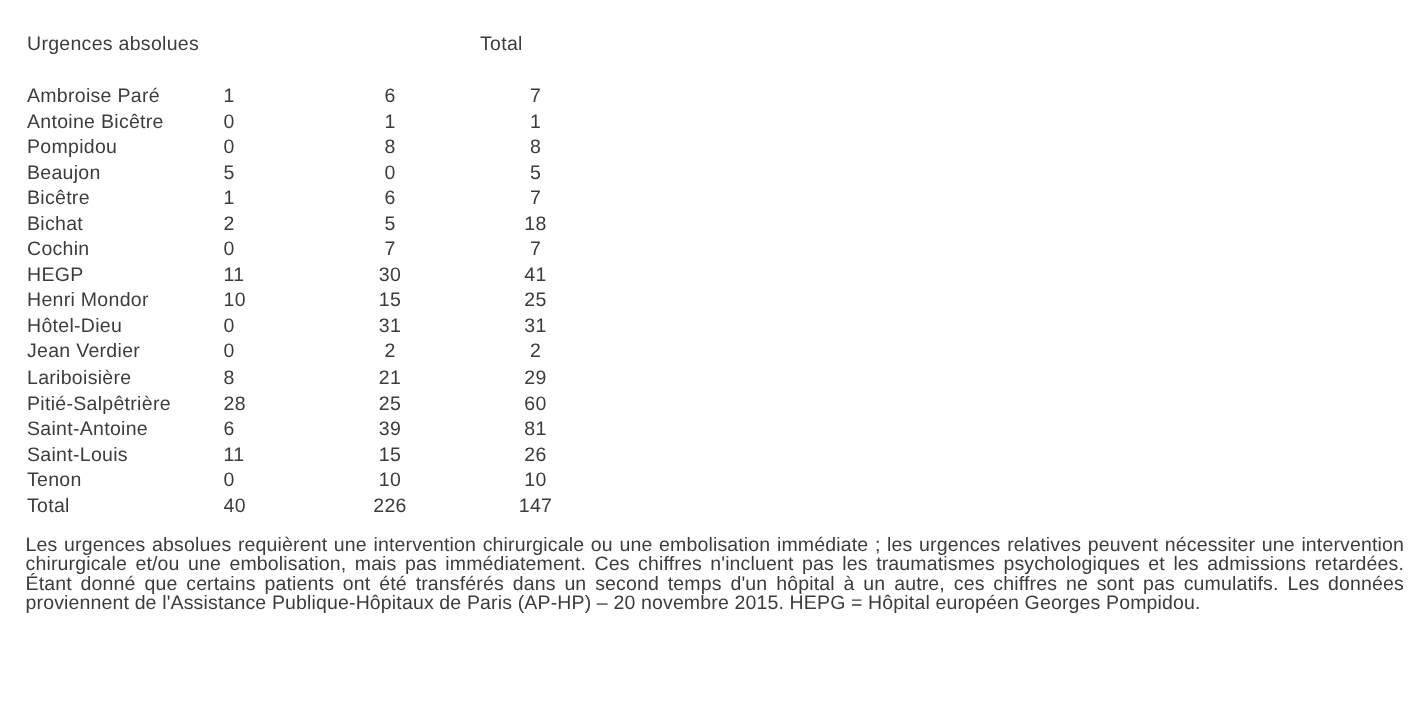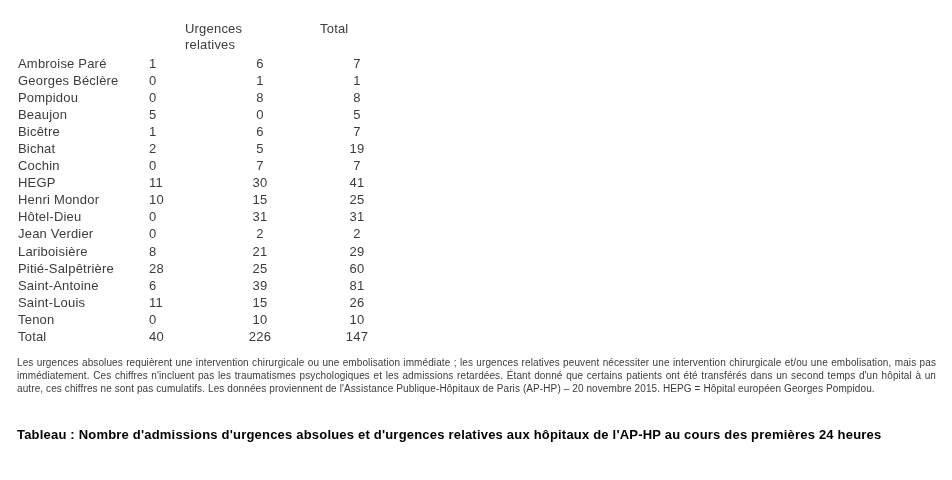--- a/index.html
+++ b/index.html
@@ -30,21 +30,21 @@
   .t-row { position: relative; height: 17.05px; font-size: 13px; letter-spacing: 0.2px; }
   .c-name  { position: absolute; left: 18px;  top: 0; white-space: nowrap; }
   .c-ua    { position: absolute; left: 149px; top: 0; }
   .c-ur    { position: absolute; left: 210px; top: 0; width: 100px; text-align: center; }
   .c-total { position: absolute; left: 307px; top: 0; width: 100px; text-align: center; }
   
   .footnote {
     position: absolute;
     left: 17px; top: 356px;
     width: 919px;
-    font-size: 10px;
+    font-size: 13px;
     line-height: 13px;
     text-align: justify;
     letter-spacing: 0.1px;
     color: var(--text);
   }
   
   .caption {
     position: absolute;
     left: 17px; top: 426px;
     width: 919px;
@@ -57,34 +57,34 @@
   }
 </style>
 </head>
 <body>
 
 <div class="page">
 
   <div class="table-wrap">
 
     <div class="thead">
-      <span class="th th-ur">Urgences relatives</span>
+      <span class="th th-ua">Urgences absolues</span>
       <span class="th th-total">Total</span>
     </div>
 
     <div class="tbody">
       <div class="t-row">
         <span class="c-name">Ambroise Paré</span>
         <span class="c-ua">1</span>
         <span class="c-ur">6</span>
         <span class="c-total">7</span>
       </div>
 
       <div class="t-row">
-        <span class="c-name">Georges Béclère</span>
+        <span class="c-name">Antoine Bicêtre</span>
         <span class="c-ua">0</span>
         <span class="c-ur">1</span>
         <span class="c-total">1</span>
       </div>
 
       <div class="t-row">
         <span class="c-name">Pompidou</span>
         <span class="c-ua">0</span>
         <span class="c-ur">8</span>
         <span class="c-total">8</span>
@@ -101,21 +101,21 @@
         <span class="c-name">Bicêtre</span>
         <span class="c-ua">1</span>
         <span class="c-ur">6</span>
         <span class="c-total">7</span>
       </div>
 
       <div class="t-row">
         <span class="c-name">Bichat</span>
         <span class="c-ua">2</span>
         <span class="c-ur">5</span>
-        <span class="c-total">19</span>
+        <span class="c-total">18</span>
       </div>
 
       <div class="t-row">
         <span class="c-name">Cochin</span>
         <span class="c-ua">0</span>
         <span class="c-ur">7</span>
         <span class="c-total">7</span>
       </div>
 
       <div class="t-row">
@@ -186,15 +186,14 @@
         <span class="c-ua">40</span>
         <span class="c-ur">226</span>
         <span class="c-total">147</span>
       </div>
     </div>
 
   </div>
 
   <p class="footnote">Les urgences absolues requièrent une intervention chirurgicale ou une embolisation immédiate ; les urgences relatives peuvent nécessiter une intervention chirurgicale et/ou une embolisation, mais pas immédiatement. Ces chiffres n'incluent pas les traumatismes psychologiques et les admissions retardées. Étant donné que certains patients ont été transférés dans un second temps d'un hôpital à un autre, ces chiffres ne sont pas cumulatifs. Les données proviennent de l'Assistance Publique-Hôpitaux de Paris (AP-HP) – 20 novembre 2015. HEPG = Hôpital européen Georges Pompidou.</p>
 
-  <p class="caption">Tableau : Nombre d'admissions d'urgences absolues et d'urgences relatives aux hôpitaux de l'AP-HP au cours des premières 24 heures</p>
 
 </div>
 
 </body></html>

